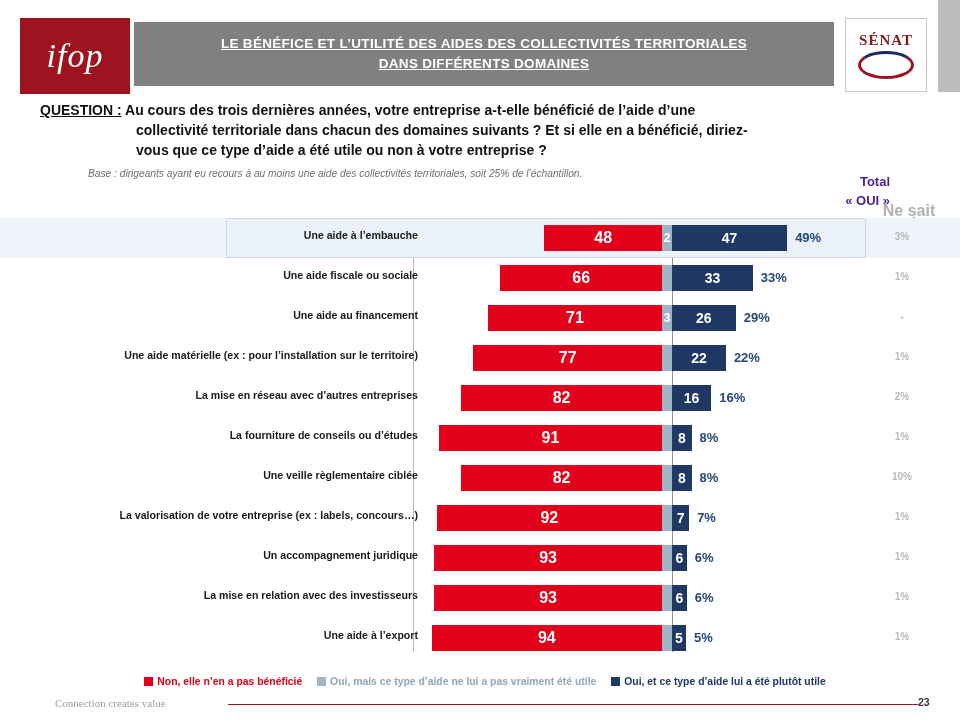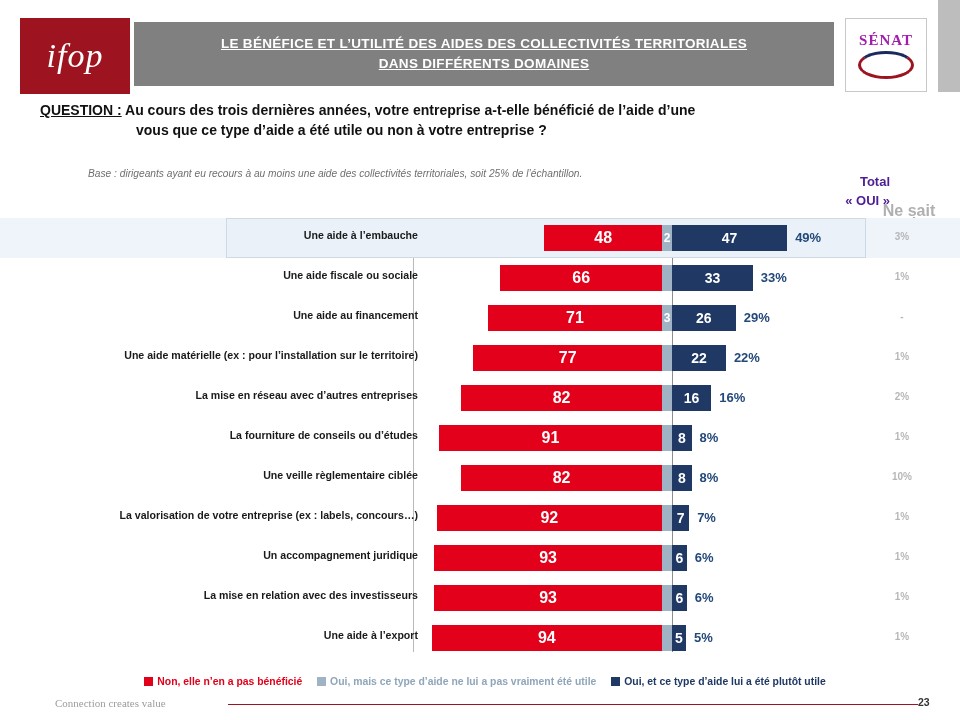--- a/index.html
+++ b/index.html
@@ -28,21 +28,21 @@
   .title-bar .t{
     color:#ffffff;font-weight:bold;font-size:13.5px;line-height:20px;
     letter-spacing:.3px;padding:0 10px;text-decoration:underline;
   }
   .logo-senat{
     position:absolute;left:845px;top:10px;width:80px;height:72px;
     border:1px solid #c8c8c8;background:#ffffff;
     display:flex;flex-direction:column;align-items:center;justify-content:center;
   }
   .logo-senat .sn{
-    font-family:"Liberation Serif",serif;color:#a21caf;font-size:15px;font-weight:bold;letter-spacing:1px;
+    font-family:"Liberation Serif",serif;color:#7f1d1d;font-size:15px;font-weight:bold;letter-spacing:1px;
   }
   .logo-senat .arc{
     width:50px;height:22px;border:3px solid #9d1420;border-top-color:#1b2a5e;
     border-radius:50%;margin-top:2px;
   }
   .rightbar{position:absolute;right:0;top:0;width:22px;height:92px;background:#bdbdbd;}
   .rightbar2{position:absolute;right:0;top:92px;width:22px;height:628px;background:#ffffff;}
 
   
   .question{
@@ -151,20 +151,21 @@
     <span class="sn">SÉNAT</span>
     <span class="arc"></span>
   </div>
 </div>
 <div class="rightbar"></div>
 <div class="rightbar2"></div>
 
 <div class="question">
   <span class="qlabel">QUESTION :</span>
   <span>Au cours des trois dernières années, votre entreprise a-t-elle bénéficié de l’aide d’une</span>
+  <span class="qline indent">collectivité territoriale dans chacun des domaines suivants ? Et si elle en a bénéficié, diriez-</span>
   <span class="qline indent">vous que ce type d’aide a été utile ou non à votre entreprise ?</span>
 </div>
 
 <div class="base">Base : dirigeants ayant eu recours à au moins une aide des collectivités territoriales, soit 25% de l’échantillon.</div>
 
 <div class="total-head">
   <div>Total</div>
   <div>« OUI »</div>
 </div>
 <div class="nsp-head">

